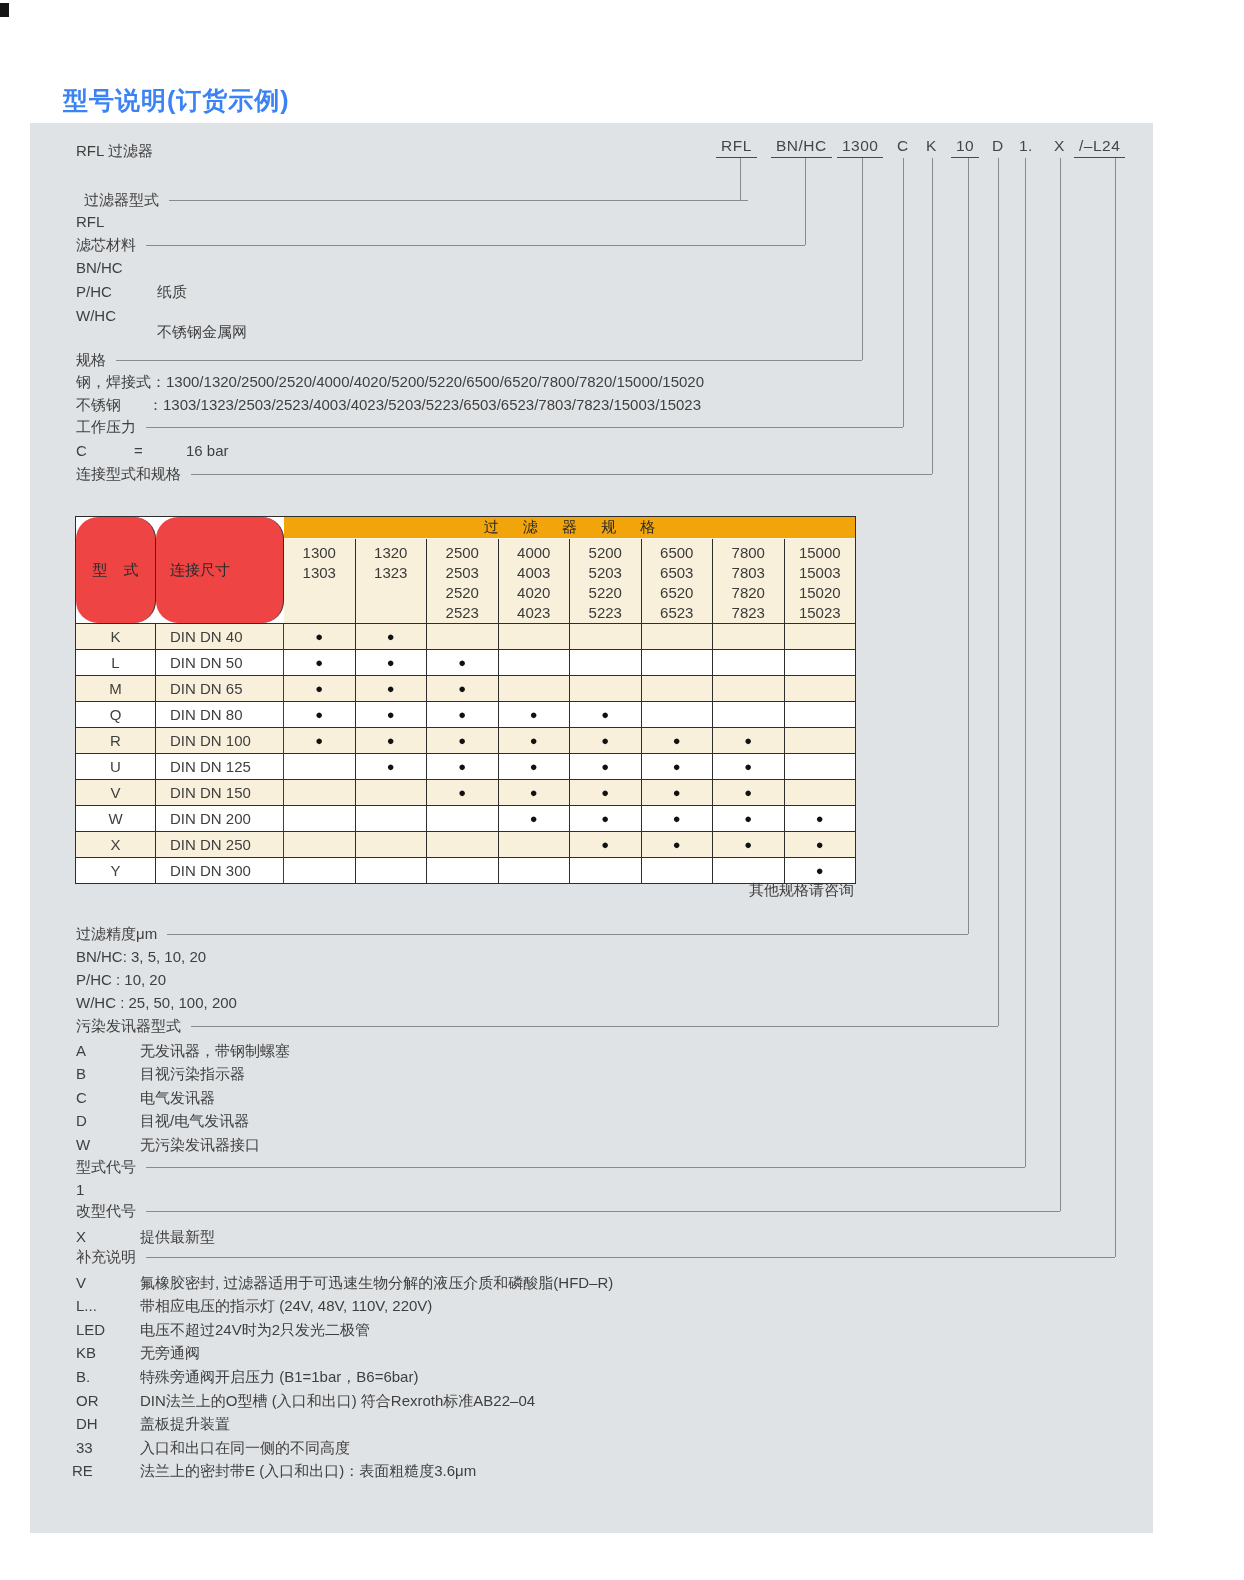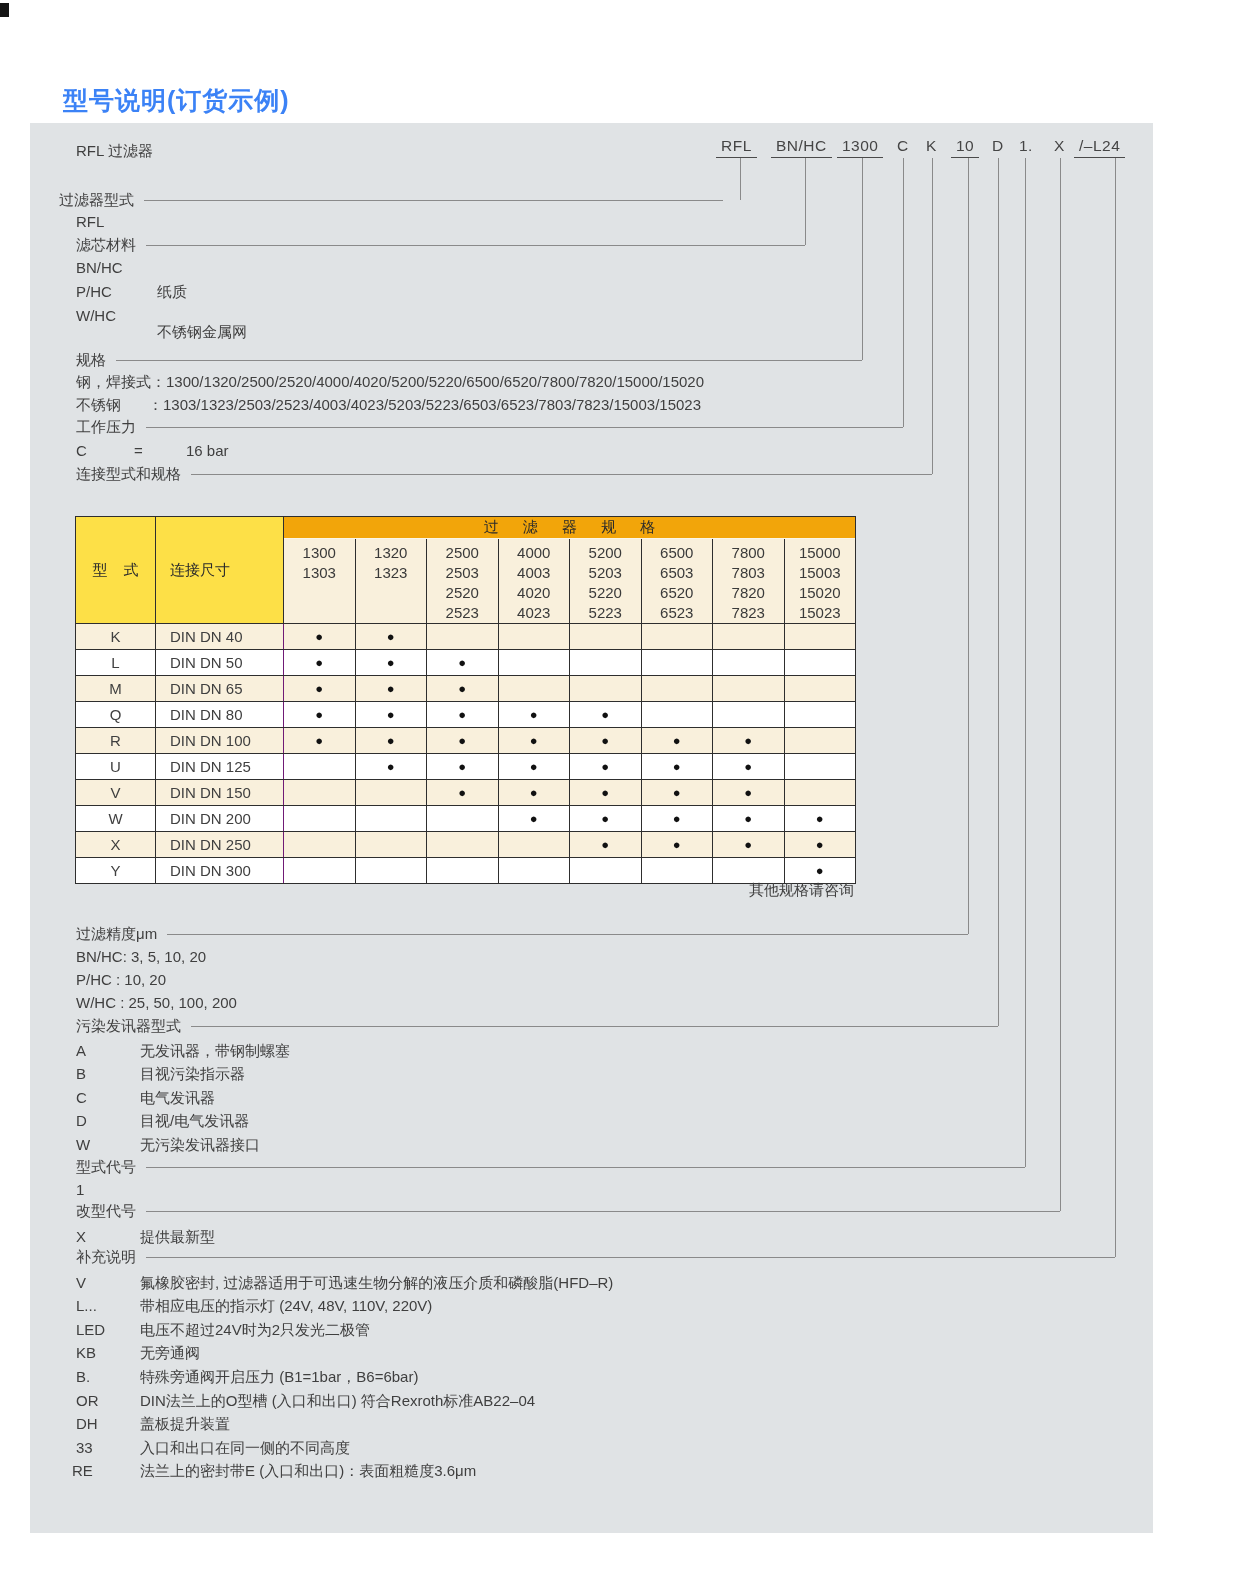--- a/index.html
+++ b/index.html
@@ -11,21 +11,21 @@
   .title{font-size:25px;font-weight:bold;color:#3b82f6;letter-spacing:1px;white-space:nowrap;}
   .line{font-size:15px;white-space:nowrap;line-height:22px;height:22px;}
   .code-seg{font-size:15.5px;color:#454545;letter-spacing:.5px;white-space:nowrap;}
   .useg{border-bottom:1px solid #4a4a4a;padding:0 5px 2px 5px;}
   .vline{position:absolute;width:1px;background:#8a8a8a;}
   .lrow{position:absolute;display:flex;align-items:center;height:22px;font-size:15px;white-space:nowrap;}
   .lrow .rule{flex:1;border-top:1px solid #8a8a8a;height:0;margin-left:10px;margin-top:1px;}
   
   .ftable{position:absolute;left:75px;top:516px;width:779px;border:1px solid #2e2e2e;background:#fff;}
   .thead{display:flex;height:106px;}
-  .th{background:#fde047;color:#2b2b2b;font-size:15px;}
+  .th{background:#ef4444;color:#2b2b2b;font-size:15px;border-radius:22px;}
   .th-type{width:80px;display:flex;align-items:center;justify-content:center;border-right:1px solid #2e2e2e;letter-spacing:6px;padding-left:6px;box-sizing:border-box;}
   .th-conn{width:128px;display:flex;align-items:center;border-right:1px solid #2e2e2e;padding-left:14px;box-sizing:border-box;}
   .spec-wrap{flex:1;display:flex;flex-direction:column;}
   .spec-band{height:24px;background:#f2a50a;color:#2b2b2b;font-size:15px;display:flex;align-items:center;justify-content:center;letter-spacing:10px;border-bottom:1px solid #fbf6e8;box-sizing:border-box;padding-left:10px;}
   .spec-cols{flex:1;display:flex;}
   .spec-col{flex:1;background:#f9f0dc;text-align:center;font-size:15px;line-height:20px;padding-top:4px;white-space:pre-line;box-sizing:border-box;color:#3a3a3a;}
   .spec-col + .spec-col{border-left:1px solid #2e2e2e;}
   .trow{display:flex;height:25px;border-top:1px solid #2e2e2e;font-size:15px;align-items:stretch;}
   .trow:nth-child(even){background:#f9f0dc;}
   .c-type{width:80px;display:flex;align-items:center;justify-content:center;border-right:1px solid #2e2e2e;box-sizing:border-box;}
@@ -62,21 +62,21 @@
 <div class="vline" style="left:903px;top:158px;height:269px;"></div>
 <div class="vline" style="left:932px;top:158px;height:316px;"></div>
 <div class="vline" style="left:968px;top:158px;height:776px;"></div>
 <div class="vline" style="left:998px;top:158px;height:868px;"></div>
 <div class="vline" style="left:1025px;top:158px;height:1009px;"></div>
 <div class="vline" style="left:1060px;top:158px;height:1053px;"></div>
 <div class="vline" style="left:1115px;top:158px;height:1099px;"></div>
 
 <div class="abs line" style="left:76px;top:140px;">RFL 过滤器</div>
 
-<div class="lrow" style="left:59px;top:189px;width:664px;">
+<div class="lrow" style="left:84px;top:189px;width:664px;">
   <span>过滤器型式</span>
     <span class="rule"></span>
 </div>
 <div class="abs line" style="left:76px;top:211px;">RFL</div>
 
 <div class="lrow" style="left:76px;top:234px;width:729px;">
   <span>滤芯材料</span>
     <span class="rule"></span>
 </div>
 <div class="abs line" style="left:76px;top:257px;">BN/HC</div>

